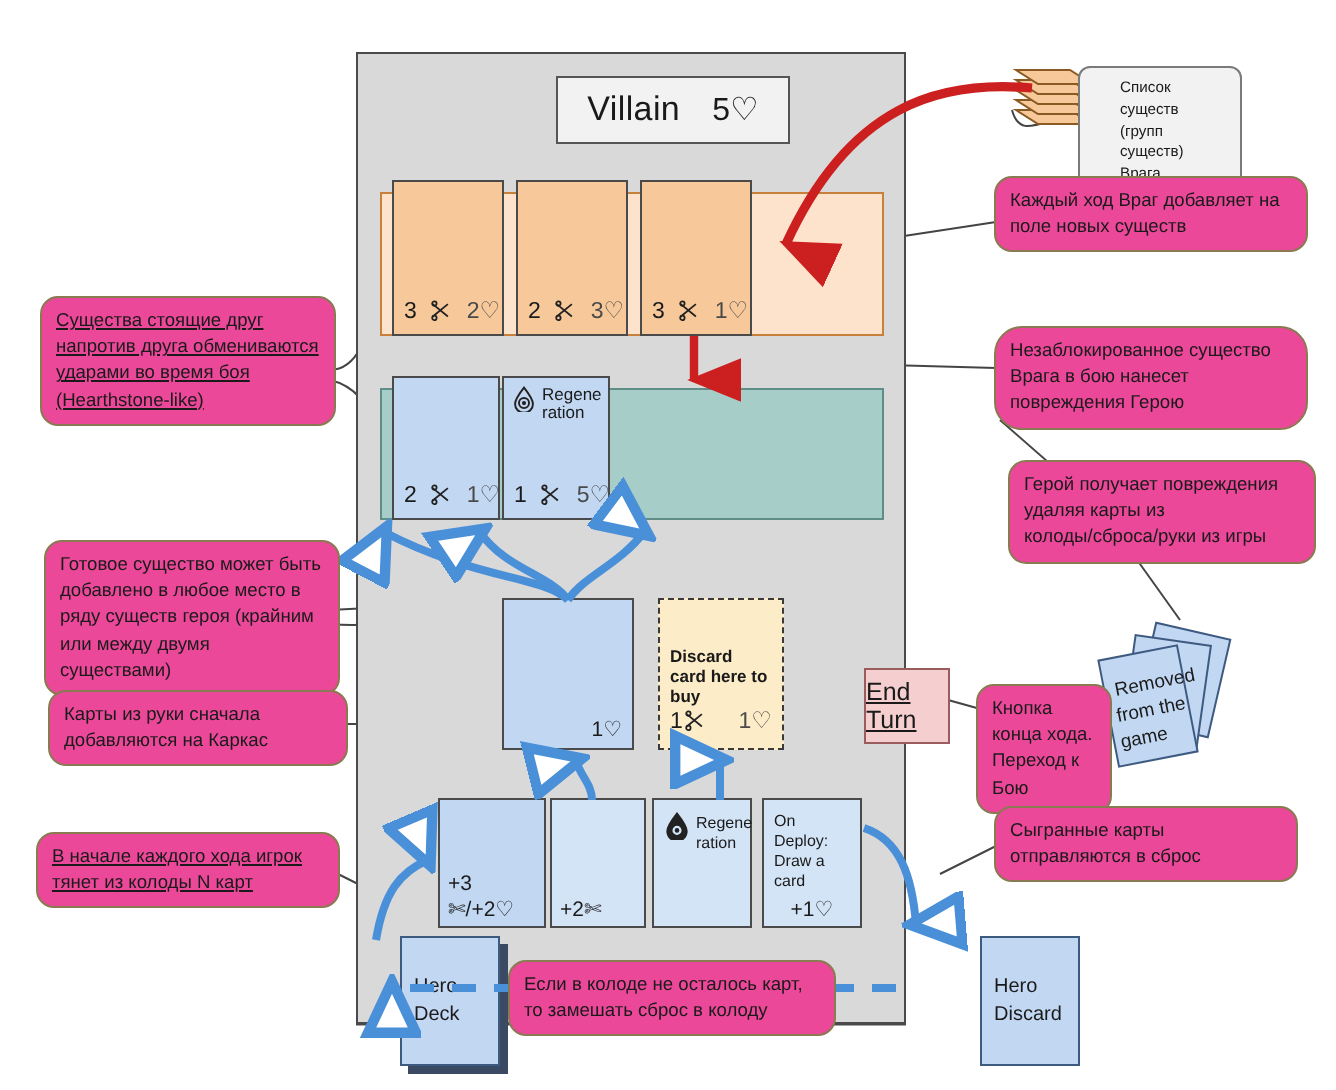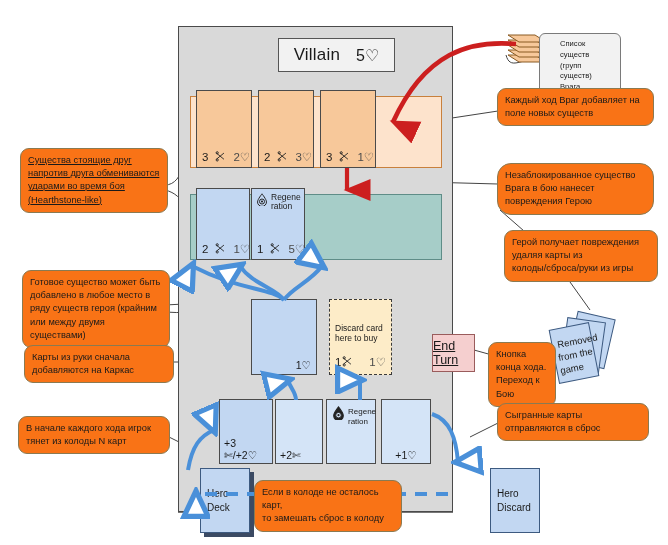--- a/index.html
+++ b/index.html
@@ -70,21 +70,21 @@
     display:flex;flex-direction:column;justify-content:flex-end;align-items:flex-end;
     padding:3px 5px;
   }
   
   #buy-slot{
     left:329px;top:299px;width:63px;height:76px;
     background:#fdecc8;border:1.5px dashed #3a3a3a;z-index:4;
     display:flex;flex-direction:column;justify-content:space-between;
     padding:5px;
   }
-  #buy-slot .lbl{font-size:8.5px;line-height:1.2;margin-top:18px;}
+  #buy-slot .lbl{font-size:8.5px;line-height:1.2;margin-top:18px;font-weight:bold;}
   #buy-slot .stats{justify-content:space-between;gap:0;}
 
   
   #end-turn{
     left:432px;top:334px;width:43px;height:38px;
     background:#f5cfcf;border:1.1px solid #9a5c5c;z-index:5;
     display:flex;flex-direction:column;justify-content:center;
     font-size:12.5px;line-height:1.15;text-decoration:underline;
   }
 
@@ -115,21 +115,21 @@
 
   
   #villain-stack{left:505px;top:31px;width:44px;height:34px;z-index:5;}
 
   
   #removed-stack{left:546px;top:310px;width:66px;height:72px;z-index:5;}
 
   
   .callout{
     position:absolute;z-index:7;box-sizing:border-box;
-    background:#f97316;border:1px solid #8a7a52;border-radius:9px;
+    background:#ec4899;border:1px solid #8a7a52;border-radius:9px;
     font-size:9.3px;line-height:1.42;
     padding:5px 7px;color:#1a1a1a;
     display:flex;align-items:center;
   }
   .callout.gray{background:#f2f2f2;border-color:#7a7a7a;border-radius:6px;font-size:7.6px;}
   .callout .c-txt{white-space:pre-line;}
 </style>
 </head>
 <body>
 
@@ -303,20 +303,22 @@
           <path d="M7 1 C 7 1 12.5 8 12.5 11 A5.5 5.5 0 0 1 1.5 11 C1.5 8 7 1 7 1 Z" fill="#222" stroke="#222" stroke-width="1.2"></path>
           <circle cx="7" cy="10.5" r="3.1" fill="#d4e4f7" stroke="#222" stroke-width="1"></circle>
           <circle cx="7" cy="10.5" r="1.3" fill="#222"></circle>
         </svg>
     </span>
     <span class="c-txt" style="padding-top:1px;">Regene
 ration</span>
   </div>
 </div>
 <div class="hand-card" style="left:381px;top:399px;width:50px;height:65px;background:#d4e4f7;">
+  <div class="toptext c-txt">On Deploy:
+Draw a card</div>
   <div class="bottomline right">
     <span>+1♡</span>
   </div>
 </div>
 
 <div class="pile" id="hero-deck">
   <span>Hero</span>
   <span>Deck</span>
 </div>
 <div class="pile" id="hero-discard">
@@ -425,21 +427,21 @@
 <div class="callout" style="left:24px;top:345px;width:150px;">
   <span class="c-txt">Карты из руки сначала
 добавляются на Каркас</span>
 </div>
 
 <div class="callout" style="left:497px;top:403px;width:152px;">
   <span class="c-txt">Сыгранные карты
 отправляются в сброс</span>
 </div>
 
-<div class="callout" style="left:18px;top:416px;width:152px;">
+<div class="callout" style="left:18px;top:416px;width:152px;text-decoration:underline;">
   <span class="c-txt">В начале каждого хода игрок
 тянет из колоды N карт</span>
 </div>
 
-<div class="callout" style="left:254px;top:480px;width:148px;">
+<div class="callout" style="left:254px;top:480px;width:164px;">
   <span class="c-txt">Если в колоде не осталось карт,
 то замешать сброс в колоду</span>
 </div>
 
 </body></html>

